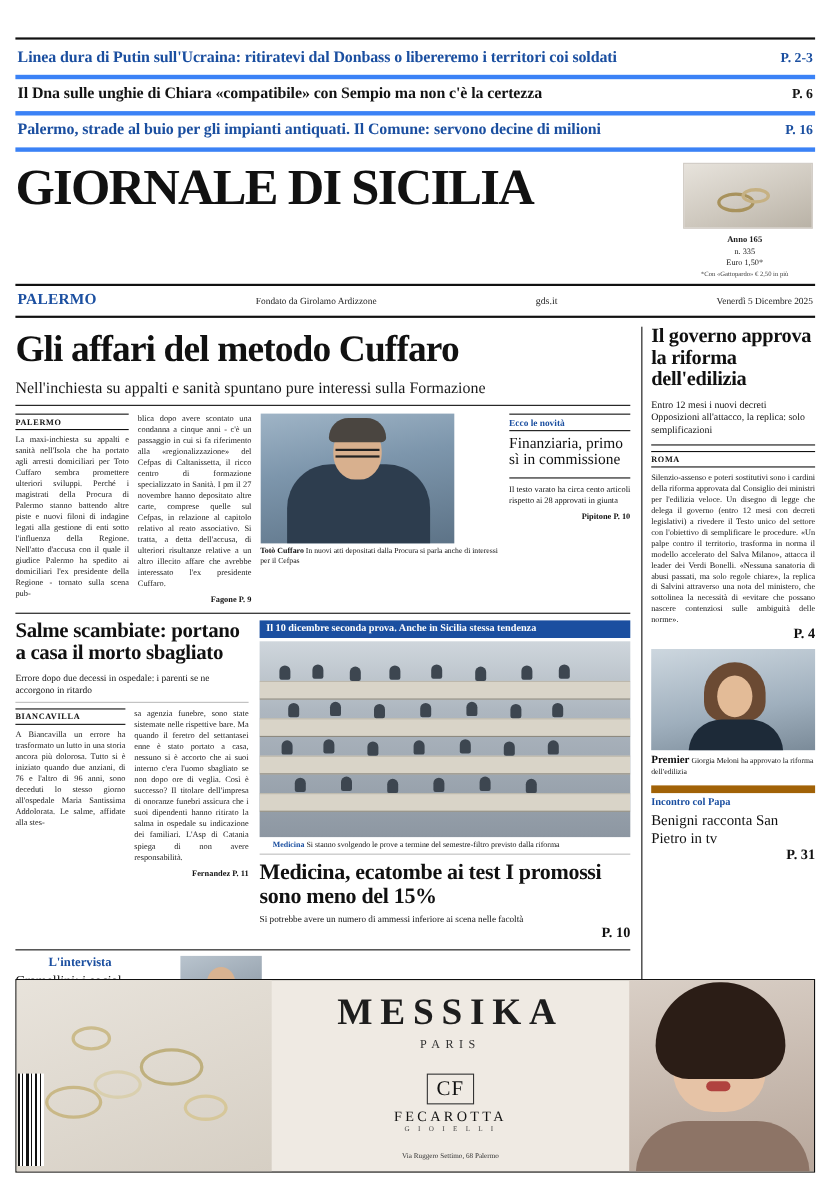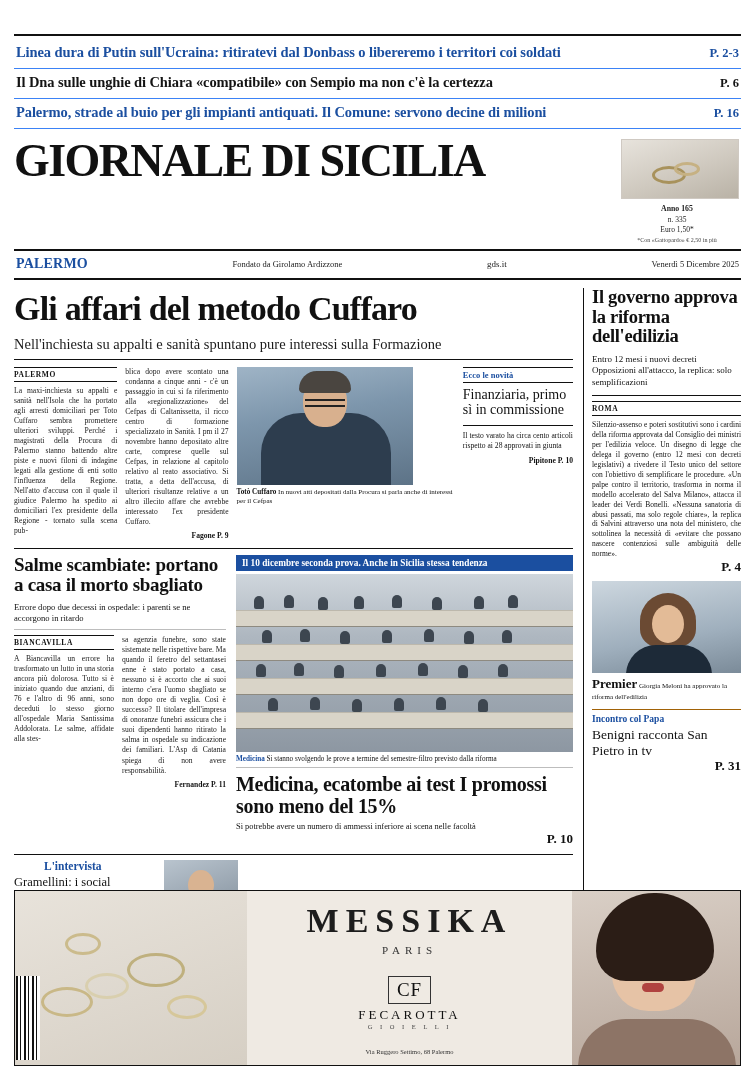--- a/index.html
+++ b/index.html
@@ -10,21 +10,21 @@
     font-family: "Liberation Serif", serif;
     color: #111;
     overflow: hidden;
   }
   .page { width:755px; height:1080px; position:relative; padding: 0 14px; }
 
   
   .teasers { padding-top: 34px; }
   .teaser {
     display:flex; align-items:baseline; justify-content:space-between;
-    border-bottom: 1px solid #3b82f6;
+    border-bottom: 4px solid #3b82f6;
     padding: 5px 2px 7px 2px;
   }
   .teaser:first-child { border-top: 2px solid #111; padding-top:8px; }
   .teaser .txt { font-weight:bold; font-size:14.5px; letter-spacing:-0.1px; }
   .teaser .pg { font-weight:bold; font-size:12.5px; white-space:nowrap; padding-left:10px; }
   .t-blue .txt, .t-blue .pg { color:#1b4fa0; }
   .t-dark .txt, .t-dark .pg { color:#141414; }
 
   
   .masthead { display:flex; align-items:flex-start; justify-content:space-between; margin-top:10px; }
@@ -133,21 +133,21 @@
   }
   .lecture-photo .deskrow {
     position:absolute; left:0; right:0; height:17px; background:#d9d4c8;
     border-top:1px solid #bdb8ac; border-bottom:1px solid #8e8a80;
   }
   .lecture-photo .p {
     position:absolute; width:10px; height:13px; border-radius:5px 5px 2px 2px;
     background:#3d4650;
   }
   .cap-line { font-size:7.2px; margin-top:3px; }
-  .cap-line b { color:#1b4fa0; }
+  .cap-line b { color:#1b4fa0;margin-left:12px; }
   .h3 { font-weight:bold; font-size:20px; line-height:1.1; margin-top:5px; letter-spacing:-0.3px; }
   .h3-sub { font-size:8.4px; margin-top:5px; }
   .pgref { font-size:13px; font-weight:bold; text-align:right; }
 
   
   .interview { display:flex; gap:8px; margin-top:7px; border-top:1px solid #111; padding-top:5px; }
   .int-text { width:142px; }
   .int-title { font-weight:bold; font-size:11.5px; color:#1b4fa0;margin-left:30px; }
   .int-head { font-size:12.5px; line-height:1.12; margin-top:3px; }
   .int-body { font-size:7.4px; line-height:1.32; margin-top:5px; text-align:justify; }
@@ -163,22 +163,22 @@
   .side-kicker { font-size:7.5px; font-weight:bold; letter-spacing:0.6px; border-top:1px solid #111; border-bottom:1px solid #111; padding:2px 0; margin:5px 0 4px 0; }
   .side-body { font-size:7.5px; line-height:1.33; text-align:justify; }
   .side-photo {
     width:100%; height:92px; margin-top:6px; position:relative; overflow:hidden;
     background:linear-gradient(170deg,#cdd7df 0%, #9fafbd 60%, #7b8b99 100%);
   }
   .side-photo .hair { position:absolute; left:48px; top:12px; width:56px; height:54px; background:#6b4a33; border-radius:28px 28px 18px 18px; }
   .side-photo .face { position:absolute; left:60px; top:24px; width:32px; height:38px; background:#e3bb97; border-radius:50%; }
   .side-photo .body { position:absolute; left:34px; top:64px; width:86px; height:30px; background:#1d2a38; border-radius:30px 30px 0 0; }
   .side-cap { font-size:7px; line-height:1.3; margin-top:3px; }
-  .side-cap b { font-size:13px;margin-top:20px; }
-  .side-box { border-top:1px solid #a16207; margin-top:7px; padding-top:4px; }
+  .side-cap b { font-size:10px;margin-top:20px; }
+  .side-box { border-top:7px solid #a16207; margin-top:7px; padding-top:4px; }
   .side-box .sb-k { color:#1b4fa0; font-weight:bold; font-size:9.5px; }
   .side-box .sb-t { font-size:13.5px; line-height:1.14; margin-top:3px; }
 
   
   .ad {
     position:absolute; left:14px; right:14px; bottom:14px; height:176px;
     border:1px solid #111; background:#efeae3; display:flex; overflow:hidden;
   }
   .ad-left { width:232px; position:relative; background:linear-gradient(160deg,#e8e3db,#d6cfc4); }
   .ad-left .jw {

